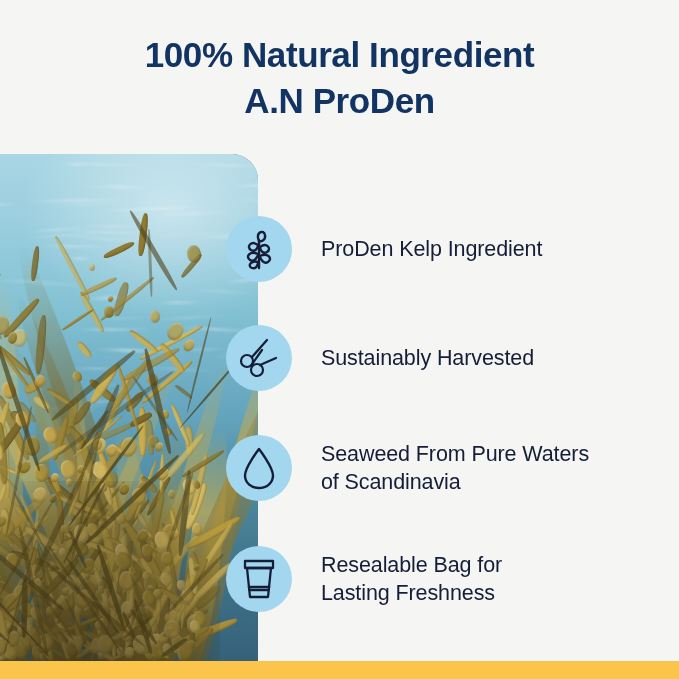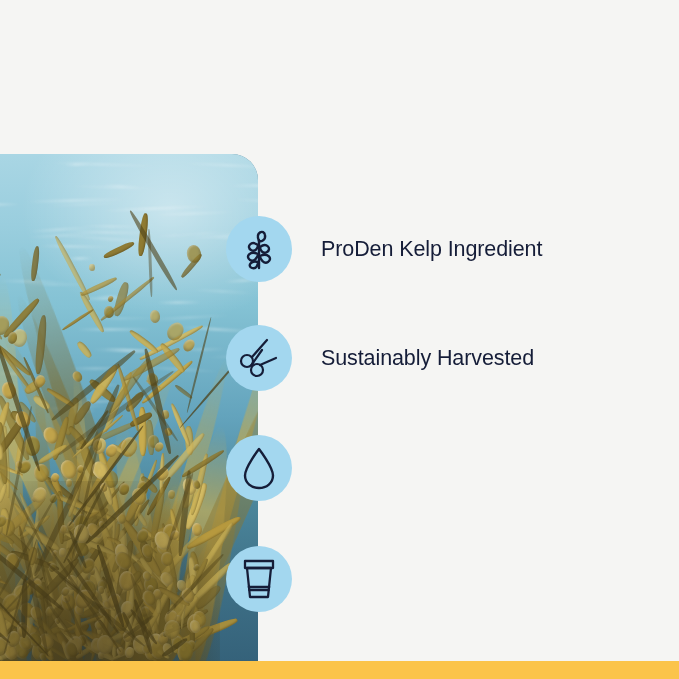--- a/index.html
+++ b/index.html
@@ -104,20 +104,24 @@
   #feat0{left:226px;top:216px;}
   #feat1{left:226px;top:325px;}
   #feat2{left:226px;top:435px;}
   #feat3{left:226px;top:546px;}
 </style>
 </head>
 <body>
 
 <div class="infographic">
 
+  <div class="title-block">
+    <span class="title-line">100% Natural Ingredient</span>
+    <span class="title-line">A.N ProDen</span>
+  </div>
 
   <div class="photo-panel">
     <div class="water"></div>
     <div class="glow"></div>
     <div class="streaks" id="streaks">
         <div class="streak" style="width: 45.1267px; left: 156.524px; top: 146.985px; opacity: 0.7; transform: rotate(-0.7deg);"></div>
         <div class="streak" style="width: 43.915px; left: 181.782px; top: 194.289px; opacity: 0.44; transform: rotate(-1deg);"></div>
         <div class="streak" style="width: 25.191px; left: 68.0118px; top: 102.565px; opacity: 0.73; transform: rotate(-1.4deg);"></div>
         <div class="streak" style="width: 108.747px; left: 231.56px; top: 46.7435px; opacity: 0.72; transform: rotate(3.6deg);"></div>
         <div class="streak" style="width: 97.2195px; left: 67.8813px; top: 32.2564px; opacity: 0.35; transform: rotate(1.8deg);"></div>
@@ -682,30 +686,34 @@
       </span>
       <span class="feature-label">Sustainably Harvested</span>
     </div>
 
     <div class="feature" id="feat2">
       <span class="icon-circle">
         <svg width="36" height="44" viewBox="0 0 36 44" fill="none" stroke="#151d38" stroke-width="2.4" stroke-linecap="round" stroke-linejoin="round">
           <path d="M18 3 C18 3 4 21 4 29.5 C4 37 10.5 42 18 42 C25.5 42 32 37 32 29.5 C32 21 18 3 18 3 Z"></path>
         </svg>
       </span>
+      <span class="feature-label">Seaweed From Pure Waters
+of Scandinavia</span>
     </div>
 
     <div class="feature" id="feat3">
       <span class="icon-circle">
         <svg width="40" height="42" viewBox="0 0 40 42" fill="none" stroke="#151d38" stroke-width="2.3" stroke-linecap="round" stroke-linejoin="round">
           <path d="M6 3 L34 3 L34 10 L6 10 Z"></path>
           <path d="M8 10 L32 10 L29 39 L11 39 Z"></path>
           <path d="M9.8 29 L30.2 29"></path>
           <path d="M10.3 32 L29.7 32"></path>
         </svg>
       </span>
+      <span class="feature-label">Resealable Bag for
+Lasting Freshness</span>
     </div>
 
   </div>
 
   <div class="bottom-bar"></div>
 
 </div>
 
 </body></html>

